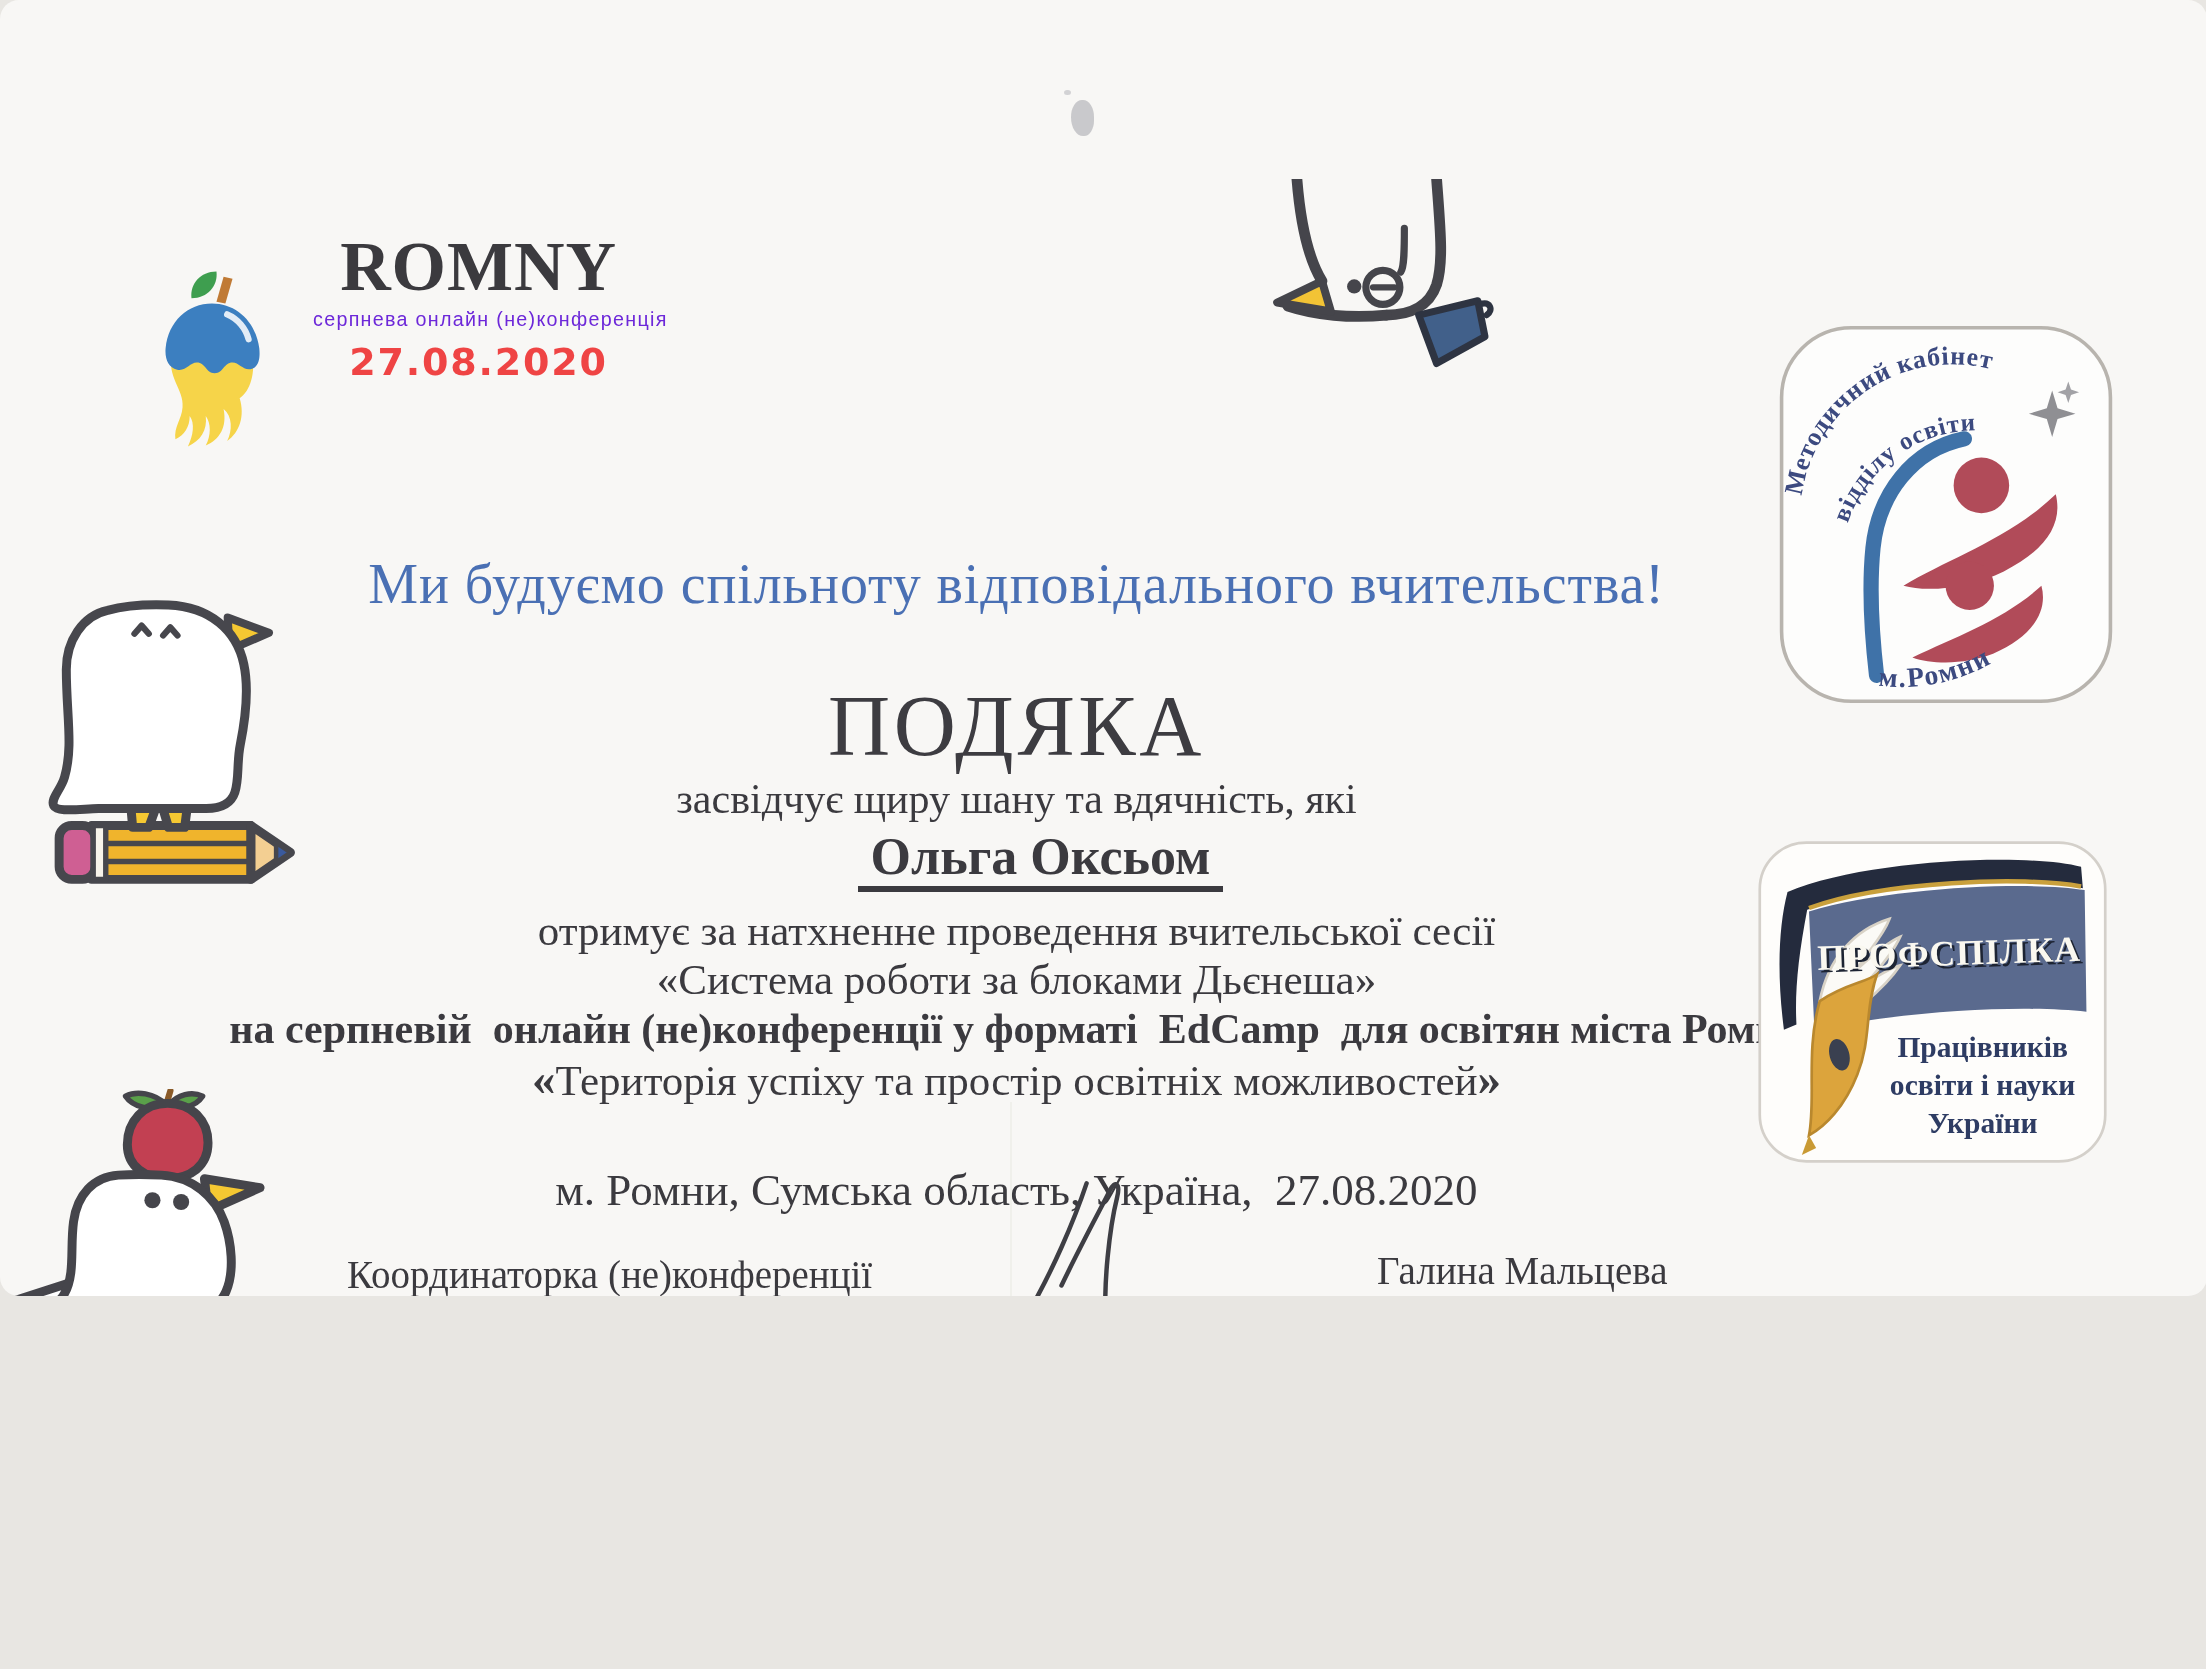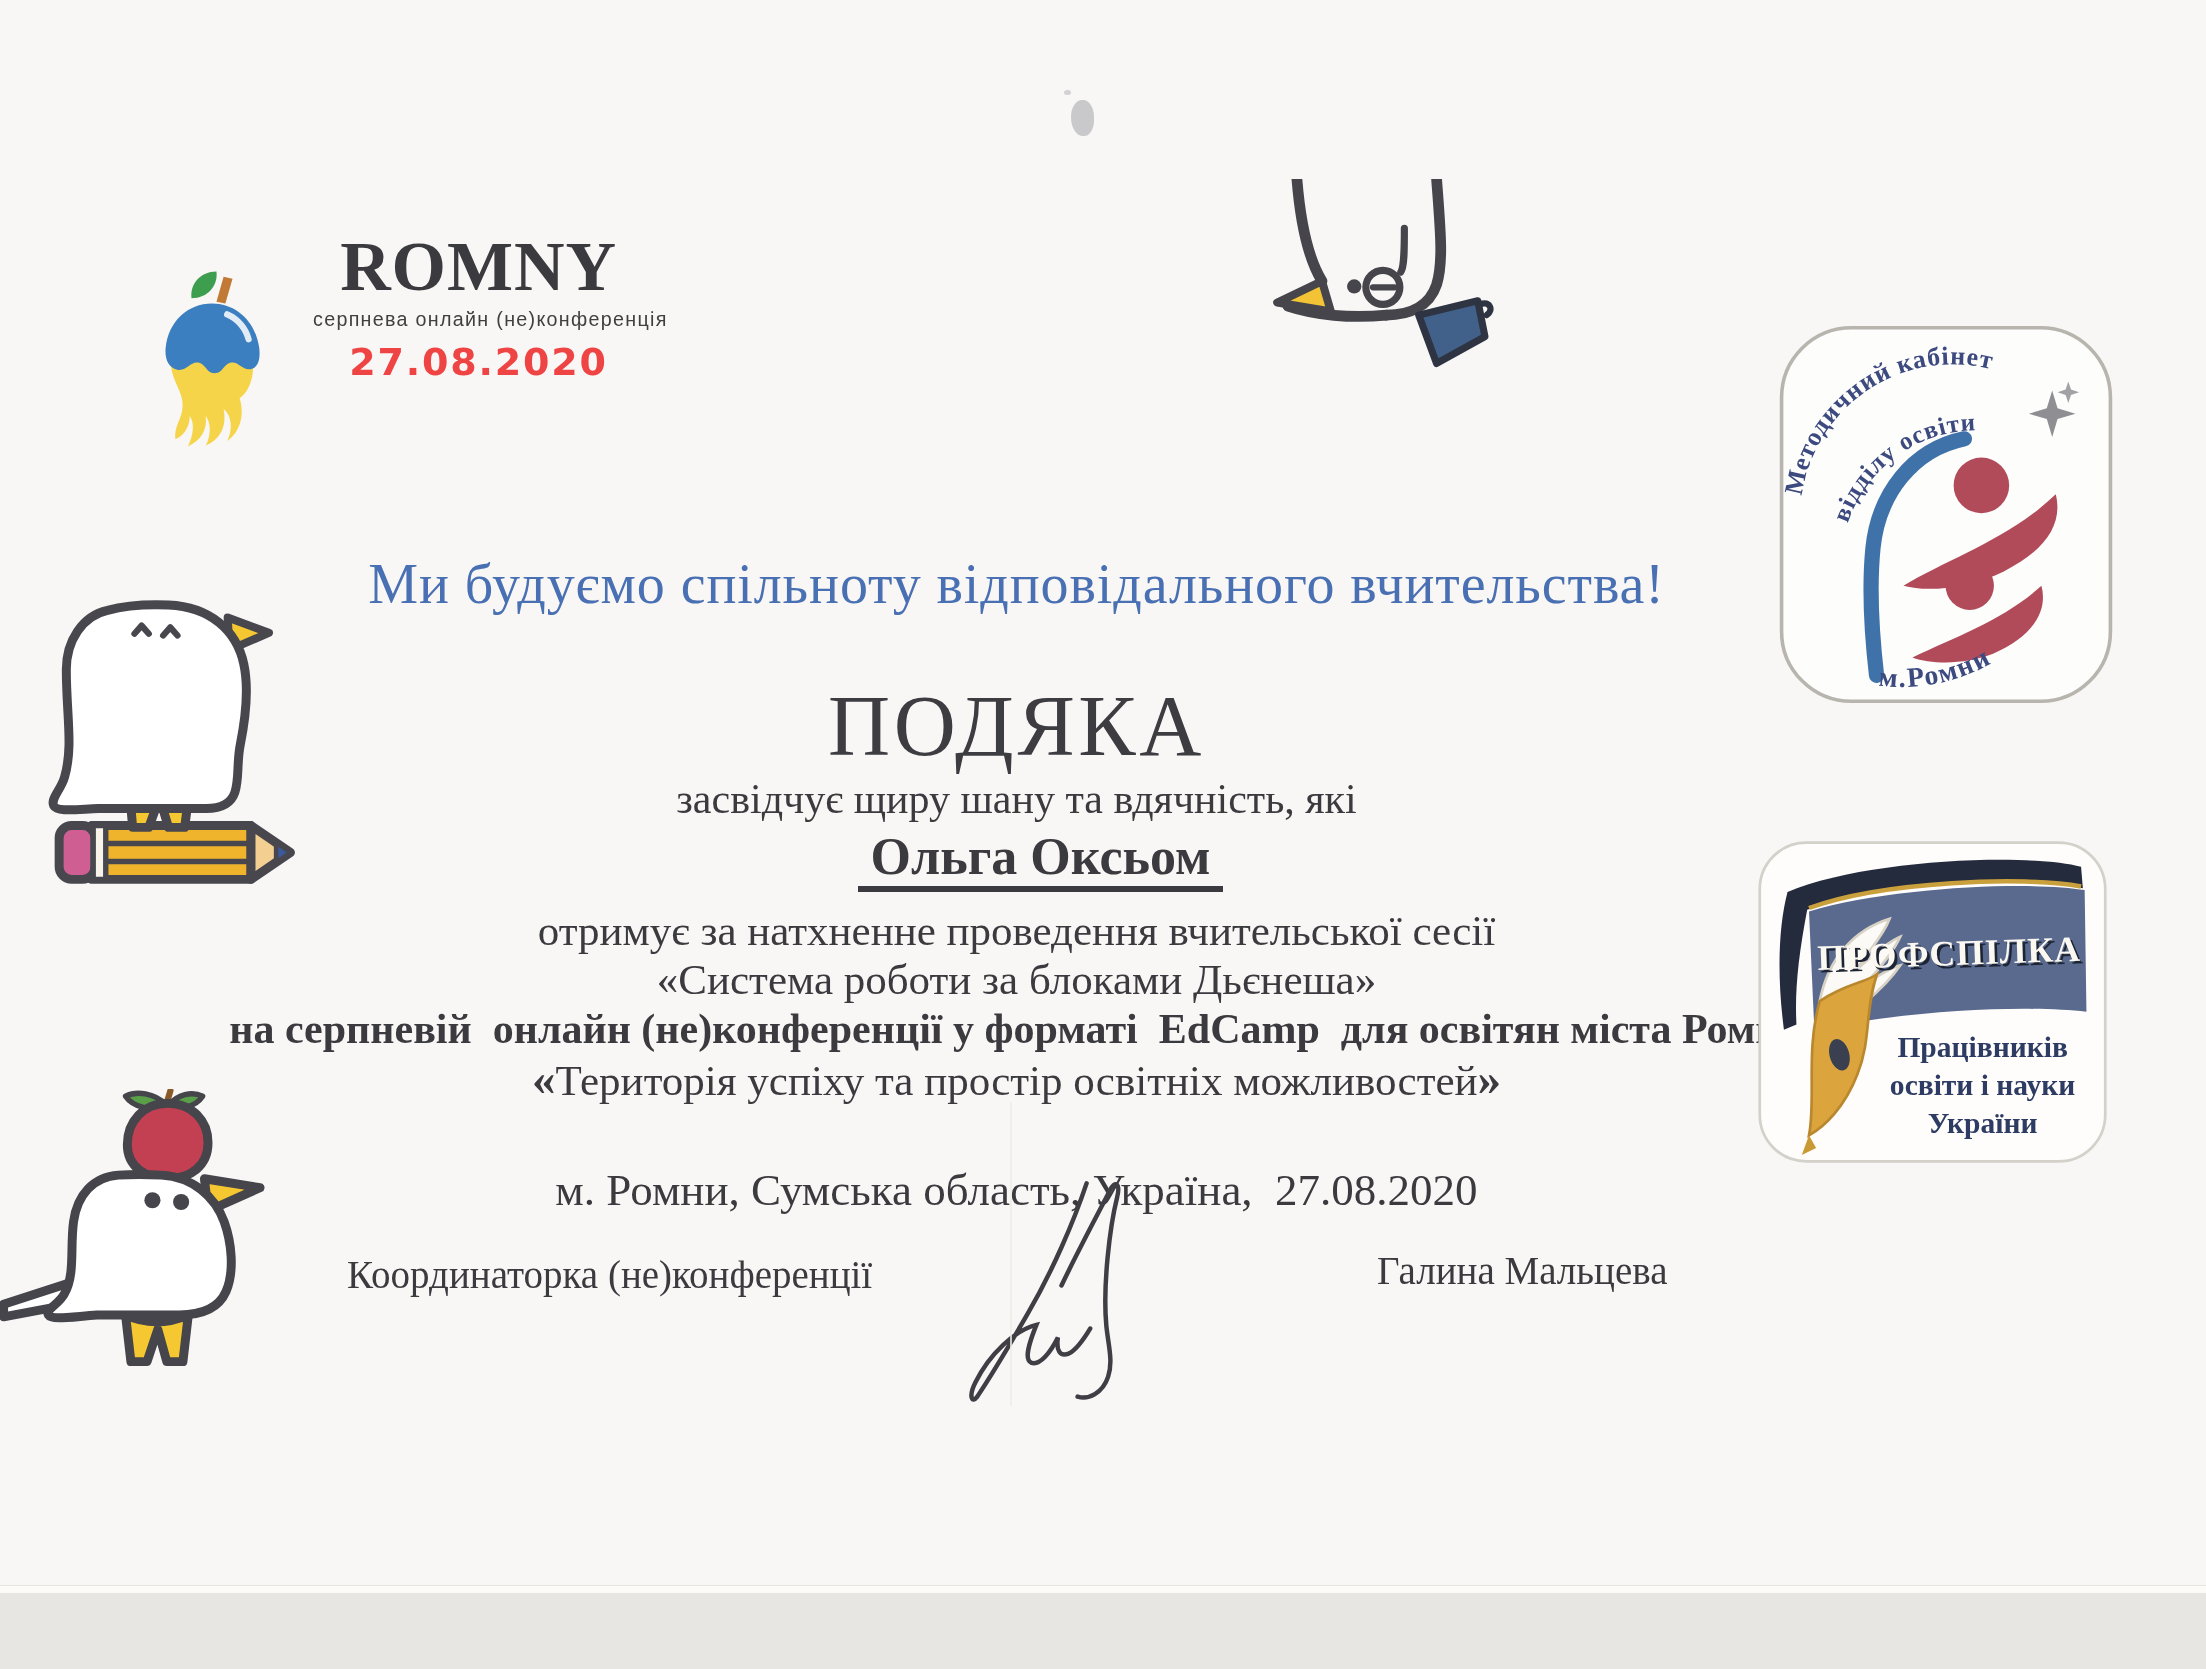--- a/index.html
+++ b/index.html
@@ -1,29 +1,30 @@
 <!DOCTYPE html>
 <html style="font-size:14.3px"><head>
 <meta charset="utf-8">
 <style>
   html,body{margin:0;padding:0;background:#e8e6e2;}
   .page{
-    position:relative;width:2207px;height:1593px;overflow:hidden;
+    position:relative;width:2207px;height:1296px;overflow:hidden;
     background:#f8f7f5;
     font-family:"Liberation Serif","DejaVu Serif",serif;
     color:#3b3a3f;
+    border-radius:19px;
   }
   .abs{position:absolute;}
   
   .logo-text{position:absolute;left:313px;top:231px;width:331px;text-align:center;}
   .brand{font-size:70px;font-weight:700;letter-spacing:0.9px;color:#3b3a3e;line-height:72px;}
   .brand-sub{font-family:"DejaVu Sans","Liberation Sans",sans-serif;font-size:48px;line-height:50px;color:#413ف46;color:#414046;margin-top:-3.6px;letter-spacing:1.8px;}
   .brand-sub .bd{font-weight:700;}
   .brand-sub .lt{font-weight:400;color:#4a494e;}
-  .tagline{font-family:"Liberation Sans","DejaVu Sans",sans-serif;font-size:19.7px;color:#404040;margin-top:5.4px;letter-spacing:1.3px;white-space:nowrap;}
+  .tagline{font-family:"Liberation Sans","DejaVu Sans",sans-serif;font-size:19.7px;color:#6d28d9;margin-top:5.4px;letter-spacing:1.3px;white-space:nowrap;}
   .logo-date{font-family:"DejaVu Sans","Liberation Sans",sans-serif;font-size:38px;font-weight:700;color:#ef4444;margin-top:9px;letter-spacing:1.8px;}
   
   .col{position:absolute;left:0;top:548px;width:2033px;text-align:center;}
   .headline{font-size:56px;color:#4a70b4;line-height:72px;letter-spacing:0.9px;}
   .title{font-size:86px;letter-spacing:3.6px;line-height:85px;margin-top:64px;color:#3d3c41;}
   .intro{font-size:42px;line-height:47px;margin-top:7.2px;}
   .recipient-wrap{margin-top:9px;line-height:50px;padding-left:48px;}
   .recipient{display:inline-block;font-size:52px;font-weight:700;border-bottom:6.3px solid #3b3a3f;padding:0 12.5px 3.6px 12.5px;}
   .reason{font-size:43px;line-height:45px;margin-top:14.3px;}
   .session{font-size:43px;line-height:45px;margin-top:3.6px;}

